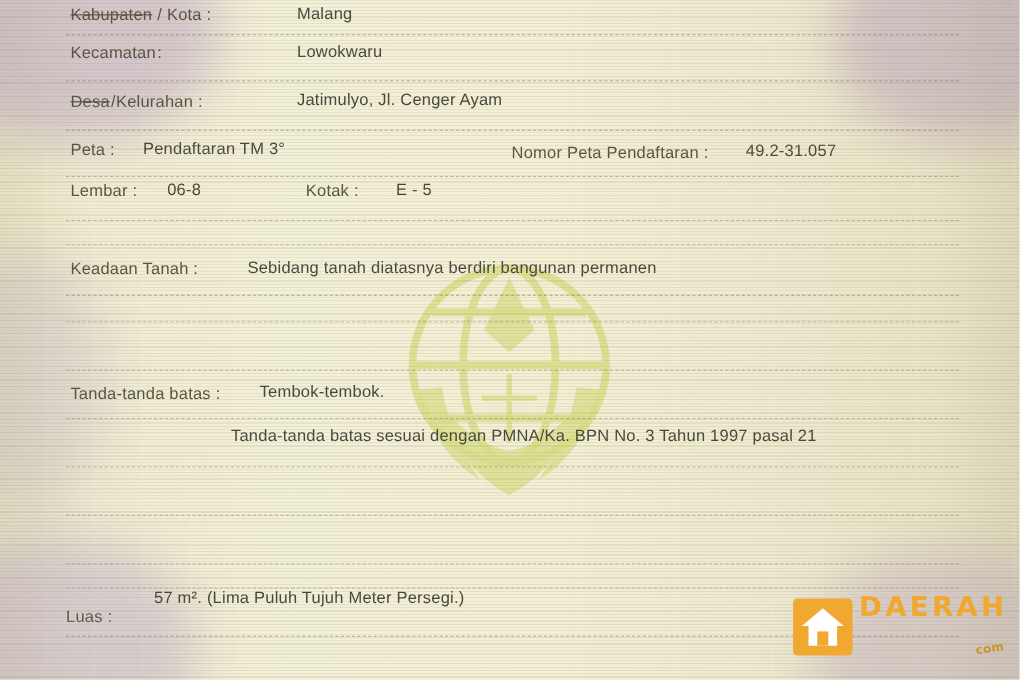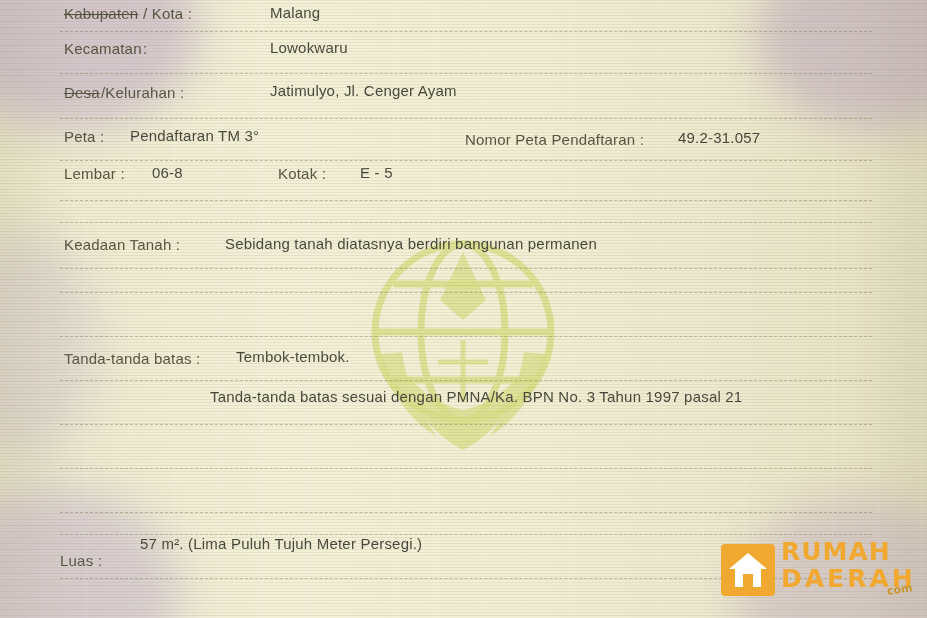--- a/index.html
+++ b/index.html
@@ -246,19 +246,18 @@
   <div class="scan-lines2"></div>
 
   <div class="logo">
     <div class="logo-house">
       <svg width="42" height="40" viewBox="0 0 42 40" xmlns="http://www.w3.org/2000/svg">
         <path d="M21 3 L40 19 L34 19 L34 37 L8 37 L8 19 L2 19 Z" fill="#ffffff"></path>
         <rect x="16" y="24" width="10" height="13" fill="#f0a830"></rect>
       </svg>
     </div>
     <div class="logo-text">
-      <div class="l1">RUMAH</div>
       <div class="l2">DAERAH</div>
     </div>
     <div class="logo-com">com</div>
   </div>
 
 </div>
 
 </body></html>

